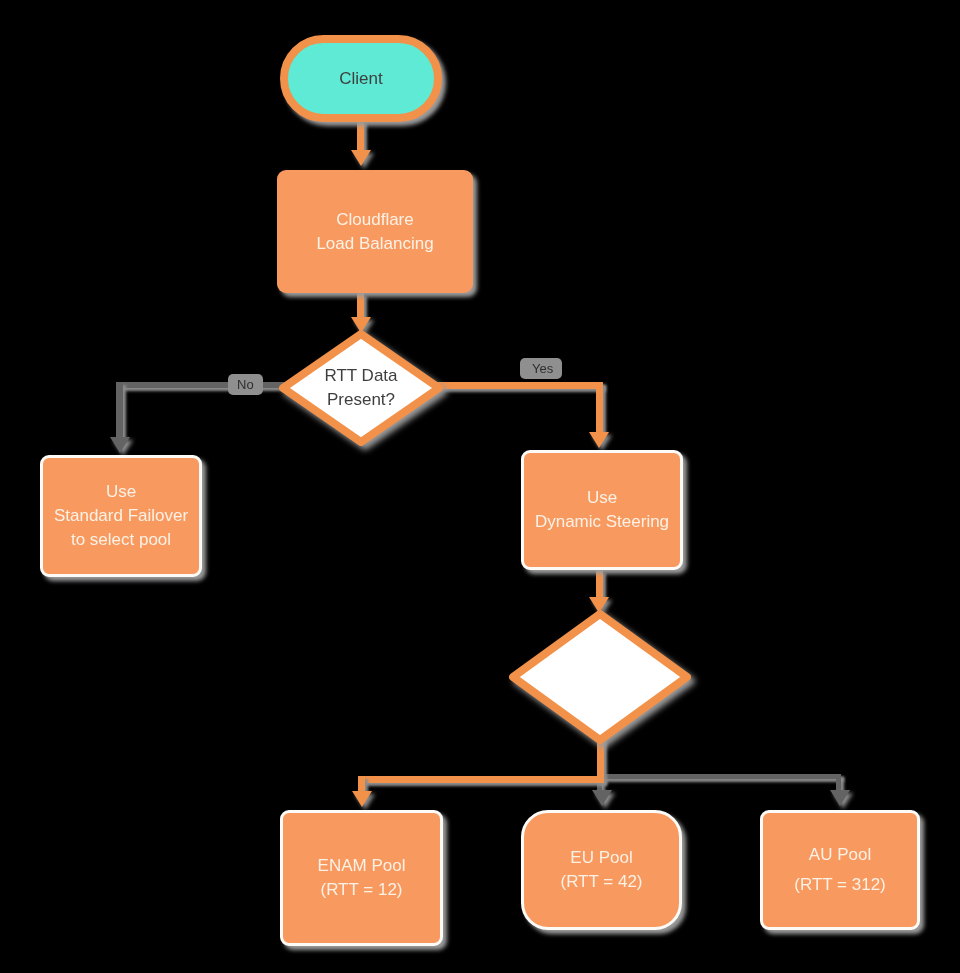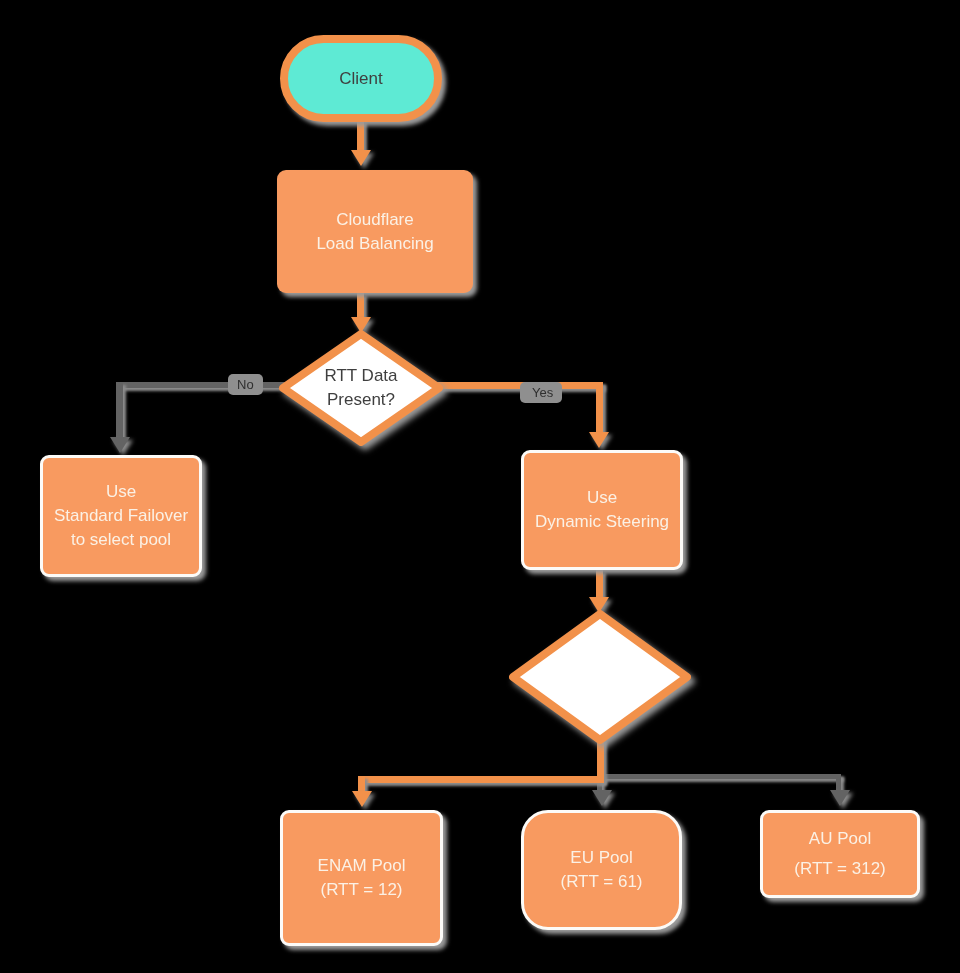--- a/index.html
+++ b/index.html
@@ -42,21 +42,21 @@
   <div class="arrow orange" style="left:351px;top:317px;"></div>
 
   <div class="line gray" style="left:120px;top:382px;width:165px;height:6px;"></div>
   <div class="line gray" style="left:116px;top:382px;width:7px;height:56px;"></div>
   <div class="arrow gray" style="left:110px;top:437px;"></div>
   <div class="edge-label" style="left:197px;top:374px;">No</div>
 
   <div class="line orange" style="left:437px;top:382px;width:166px;height:7px;"></div>
   <div class="line orange" style="left:596px;top:382px;width:7px;height:52px;"></div>
   <div class="arrow orange" style="left:589px;top:432px;"></div>
-  <div class="edge-label" style="left:489px;top:382px;padding-left:12px;">Yes</div>
+  <div class="edge-label" style="left:489px;top:358px;padding-left:12px;">Yes</div>
 
   <div class="line orange" style="left:596px;top:570px;width:7px;height:30px;"></div>
   <div class="arrow orange" style="left:589px;top:597px;"></div>
 
   <div class="line gray" style="left:597px;top:738px;width:5px;height:54px;"></div>
   <div class="arrow gray" style="left:592px;top:790px;"></div>
 
   <div class="line gray" style="left:600px;top:774px;width:241px;height:5px;"></div>
   <div class="line gray" style="left:836px;top:774px;width:5px;height:19px;"></div>
   <div class="arrow gray" style="left:830px;top:790px;"></div>
@@ -100,21 +100,21 @@
 
   <div class="node rect bordered" style="left:280px;top:810px;width:163px;height:136px;">
     <div>ENAM Pool</div>
     <div>
       <span>(</span><b>RTT = 12</b><span>)</span>
     </div>
   </div>
 
   <div class="node rect bordered" style="left:521px;top:810px;width:161px;height:120px;border-radius:27px;">
     <div>EU Pool</div>
-    <div>(RTT = 61)</div>
+    <div>(RTT = 42)</div>
   </div>
 
-  <div class="node rect bordered" style="left:760px;top:810px;width:160px;height:88px;gap:6px;">
+  <div class="node rect bordered" style="left:760px;top:810px;width:160px;height:120px;gap:6px;">
     <div>AU Pool</div>
     <div>(RTT = 312)</div>
   </div>
 
 </div>
 
 </body></html>

